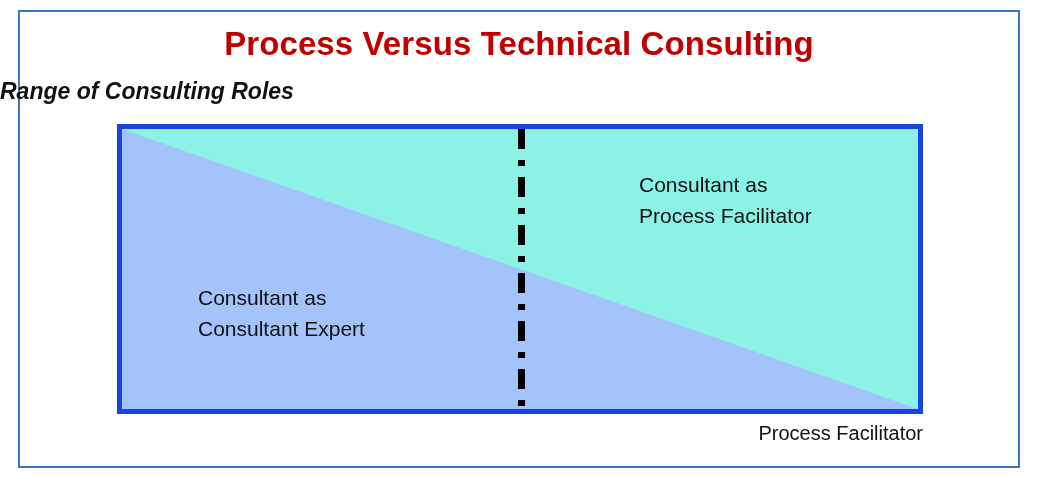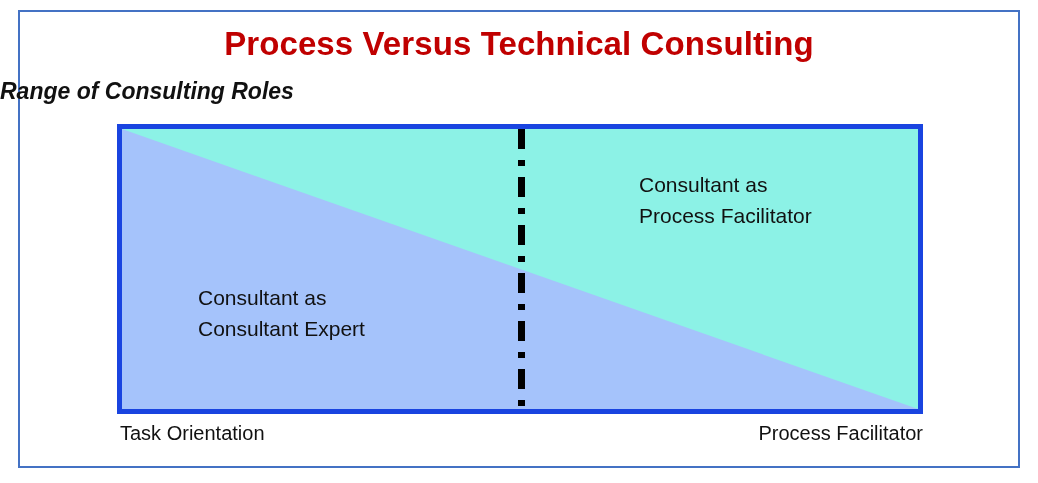--- a/index.html
+++ b/index.html
@@ -153,17 +153,16 @@
       <div>Process Facilitator</div>
     </div>
 
     <div class="region-label" id="label-technical">
       <div>Consultant as</div>
       <div>Consultant Expert</div>
     </div>
 
   </div>
 
-  <div class="axis-label" id="axis-task">Task Orientation</div>
 
   <div class="axis-label" id="axis-process">Process Facilitator</div>
 
 </div>
 
 </body></html>

